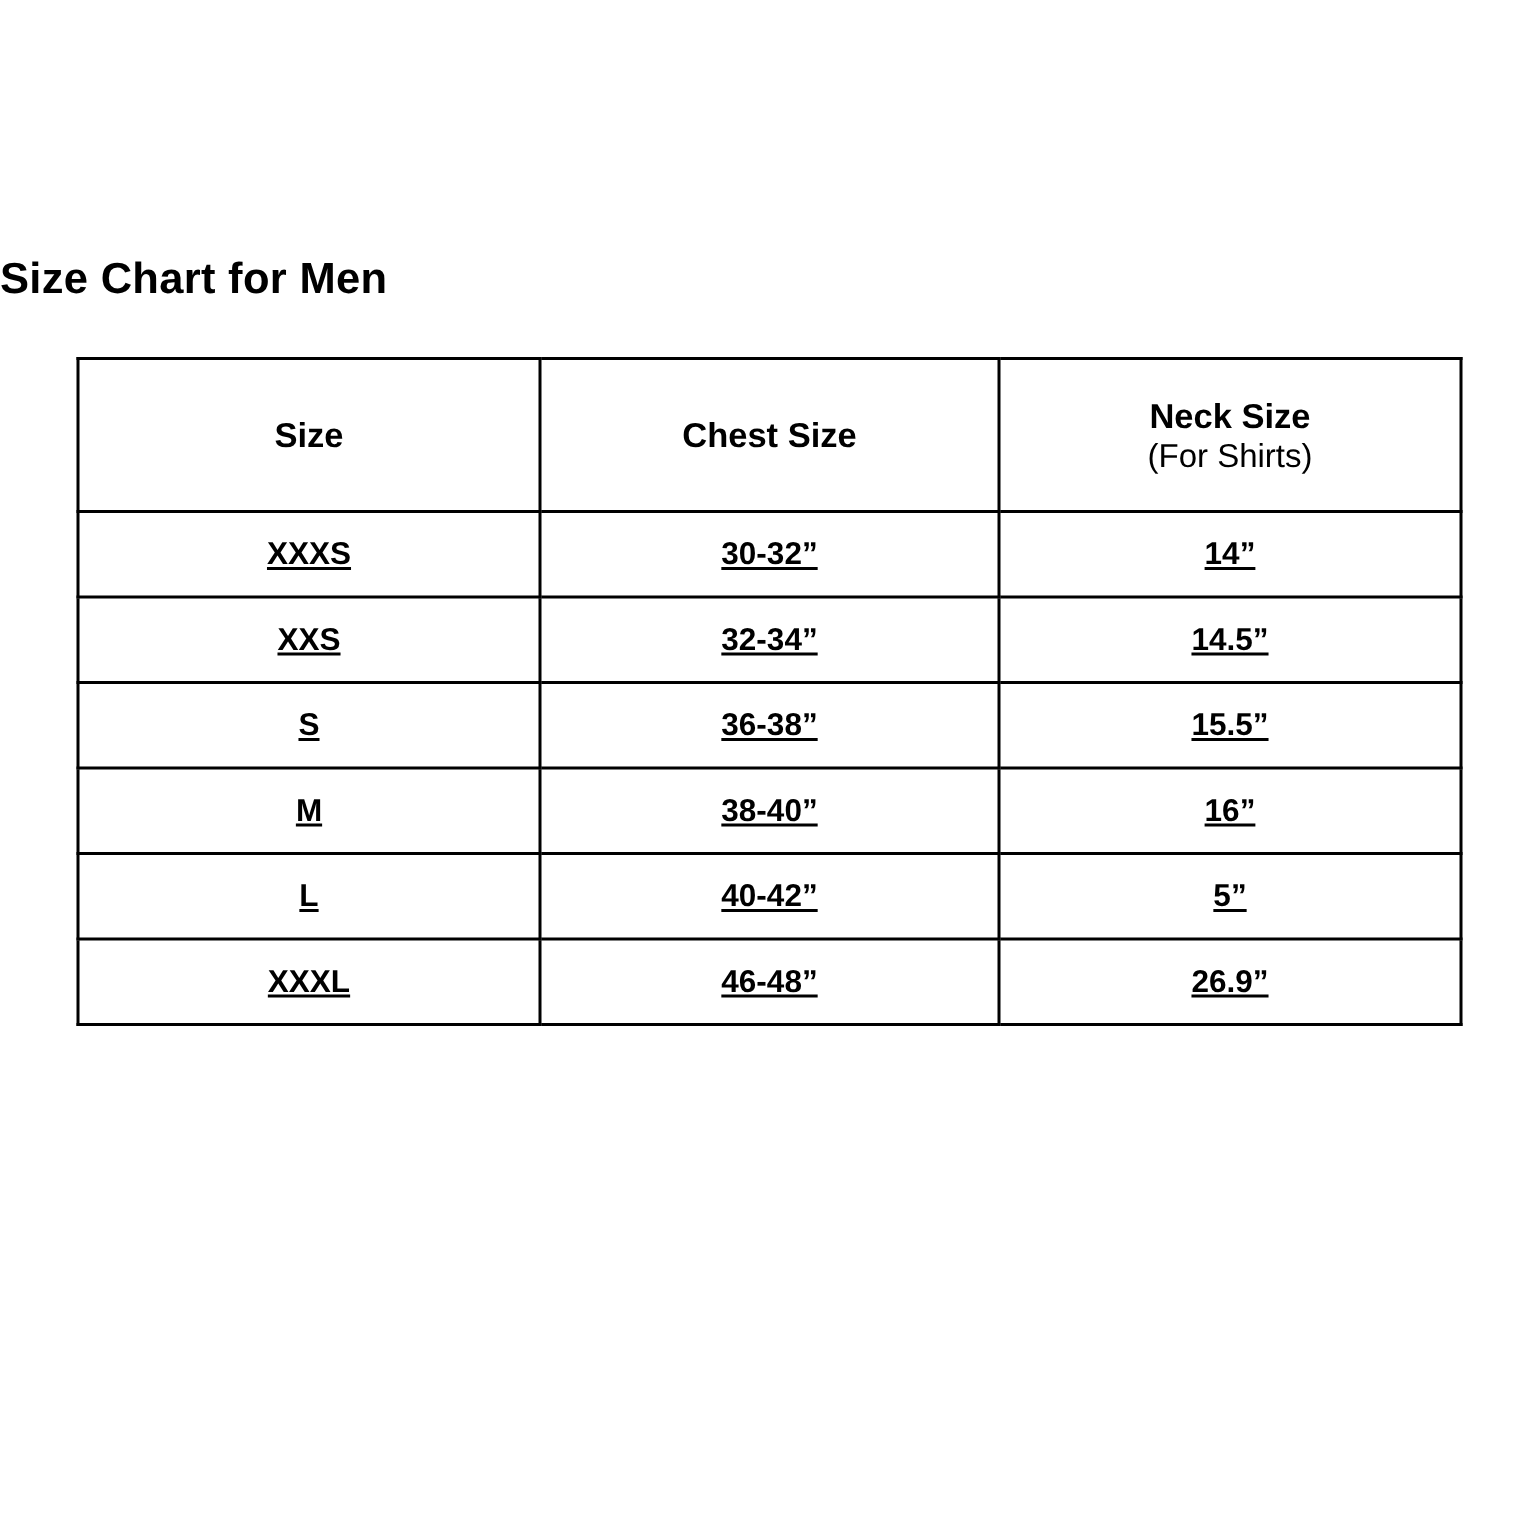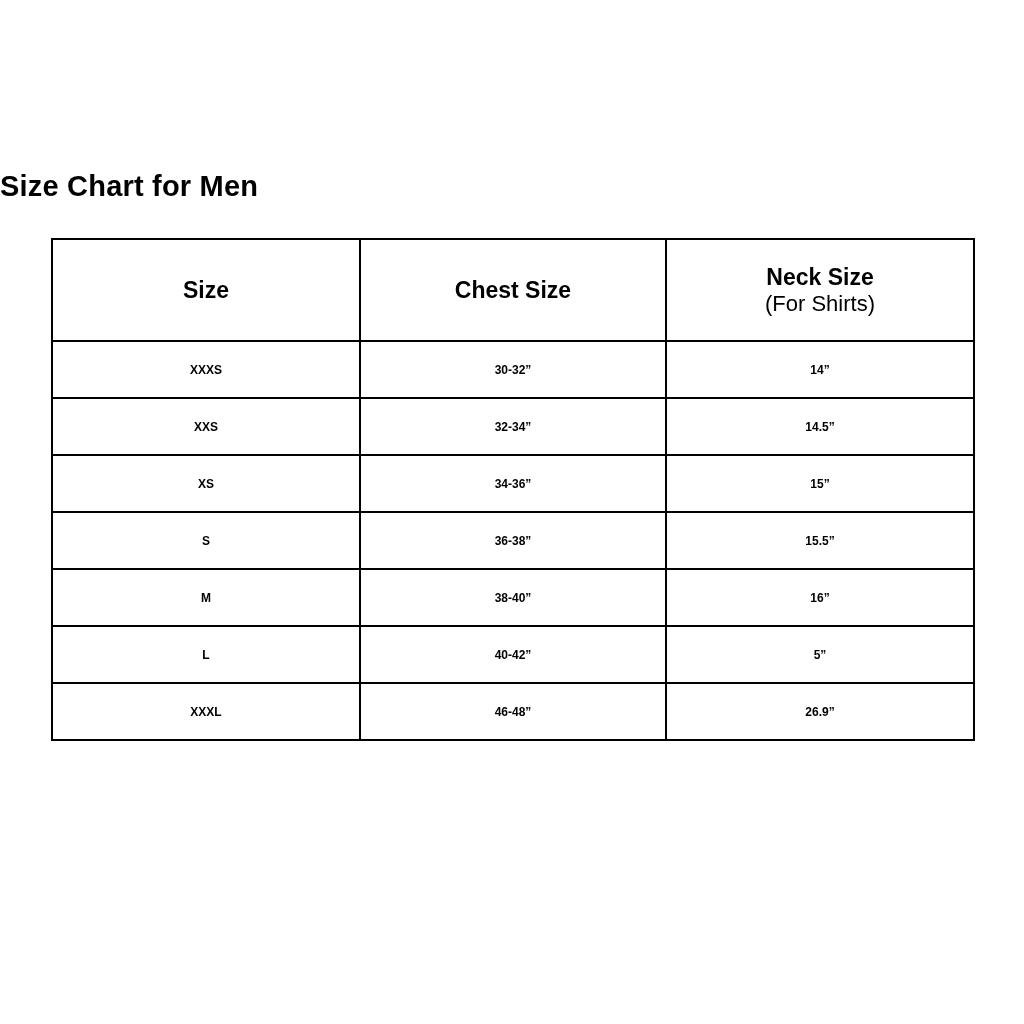--- a/index.html
+++ b/index.html
@@ -49,23 +49,24 @@
     font-weight: bold;
     color: #000000;
   }
   table.size-chart th {
     font-size: 23px;
     height: 98px;
     vertical-align: middle;
     line-height: 1.22;
   }
   table.size-chart td {
-    font-size: 12px;
+    font-size: 21px;
     height: 53px;
     vertical-align: middle;
+    text-decoration: underline;
   }
   table.size-chart col.c1 { width: 308px; }
   table.size-chart col.c2 { width: 306px; }
   table.size-chart col.c3 { width: 308px; }
   .sub {
     display: block;
     font-size: 22px;
     font-weight: normal;
   }
 </style>
@@ -102,25 +103,20 @@
           <td>XXXS</td>
           <td>30-32”</td>
           <td>14”</td>
         </tr>
         <tr>
           <td>XXS</td>
           <td>32-34”</td>
           <td>14.5”</td>
         </tr>
         <tr>
-          <td>XS</td>
-          <td>34-36”</td>
-          <td>15”</td>
-        </tr>
-        <tr>
           <td>S</td>
           <td>36-38”</td>
           <td>15.5”</td>
         </tr>
         <tr>
           <td>M</td>
           <td>38-40”</td>
           <td>16”</td>
         </tr>
         <tr>

